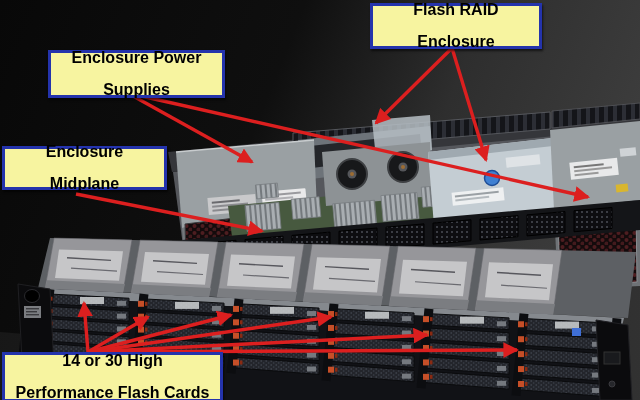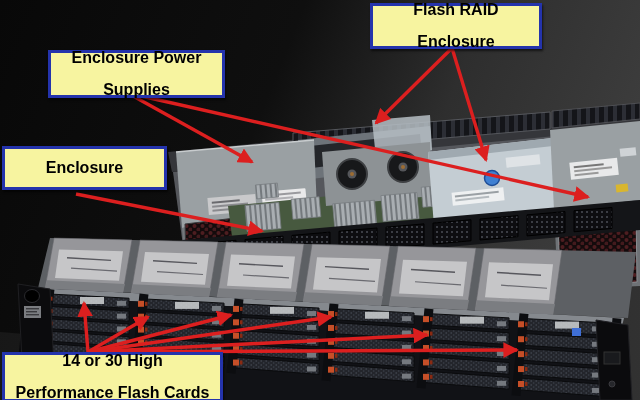--- a/index.html
+++ b/index.html
@@ -397,18 +397,19 @@
   <div class="callout" id="callout-power">
     <span>Enclosure Power</span>
     <span>Supplies</span>
   </div>
   <div class="callout" id="callout-raid">
     <span>Flash RAID</span>
     <span>Enclosure</span>
   </div>
   <div class="callout" id="callout-midplane">
     <span>Enclosure</span>
+    <span>Midplane</span>
   </div>
   <div class="callout" id="callout-flash">
     <span>14 or 30 High</span>
     <span>Performance Flash Cards</span>
   </div>
 </div>
 
 </body></html>

